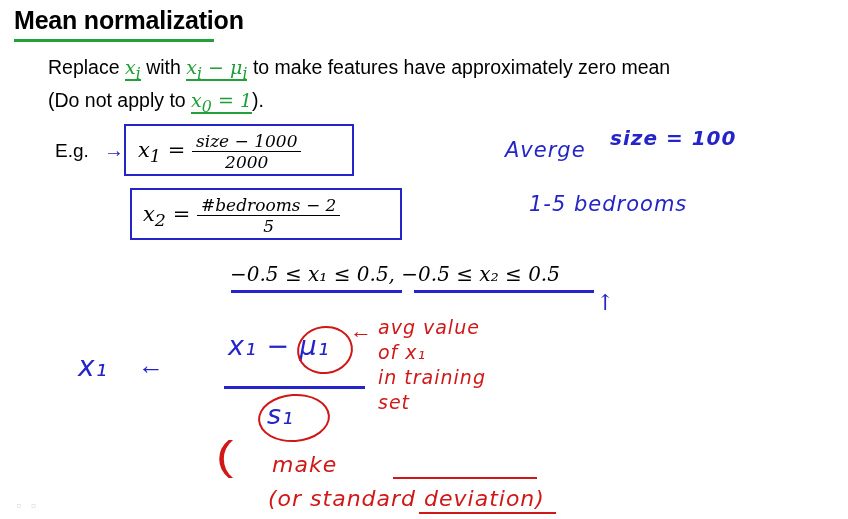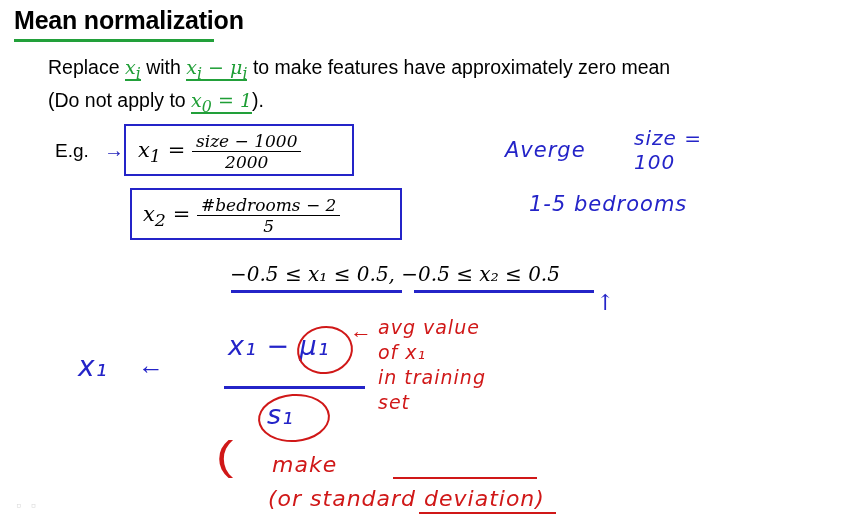--- a/index.html
+++ b/index.html
@@ -174,23 +174,24 @@
   }
   #hw-avg {
     position: absolute;
     left: 505px;
     top: 126px;
     font-size: 21px;
     margin-top: 12px;
   }
   #hw-size {
     position: absolute;
-    left: 634px;
+    left: 610px;
     top: 126px;
     font-size: 20px;
+    font-weight: bold;
   }
   #hw-beds {
     position: absolute;
     left: 529px;
     top: 192px;
     font-size: 21px;
   }
   #hw-x1 {
     position: absolute;
     left: 78px;

